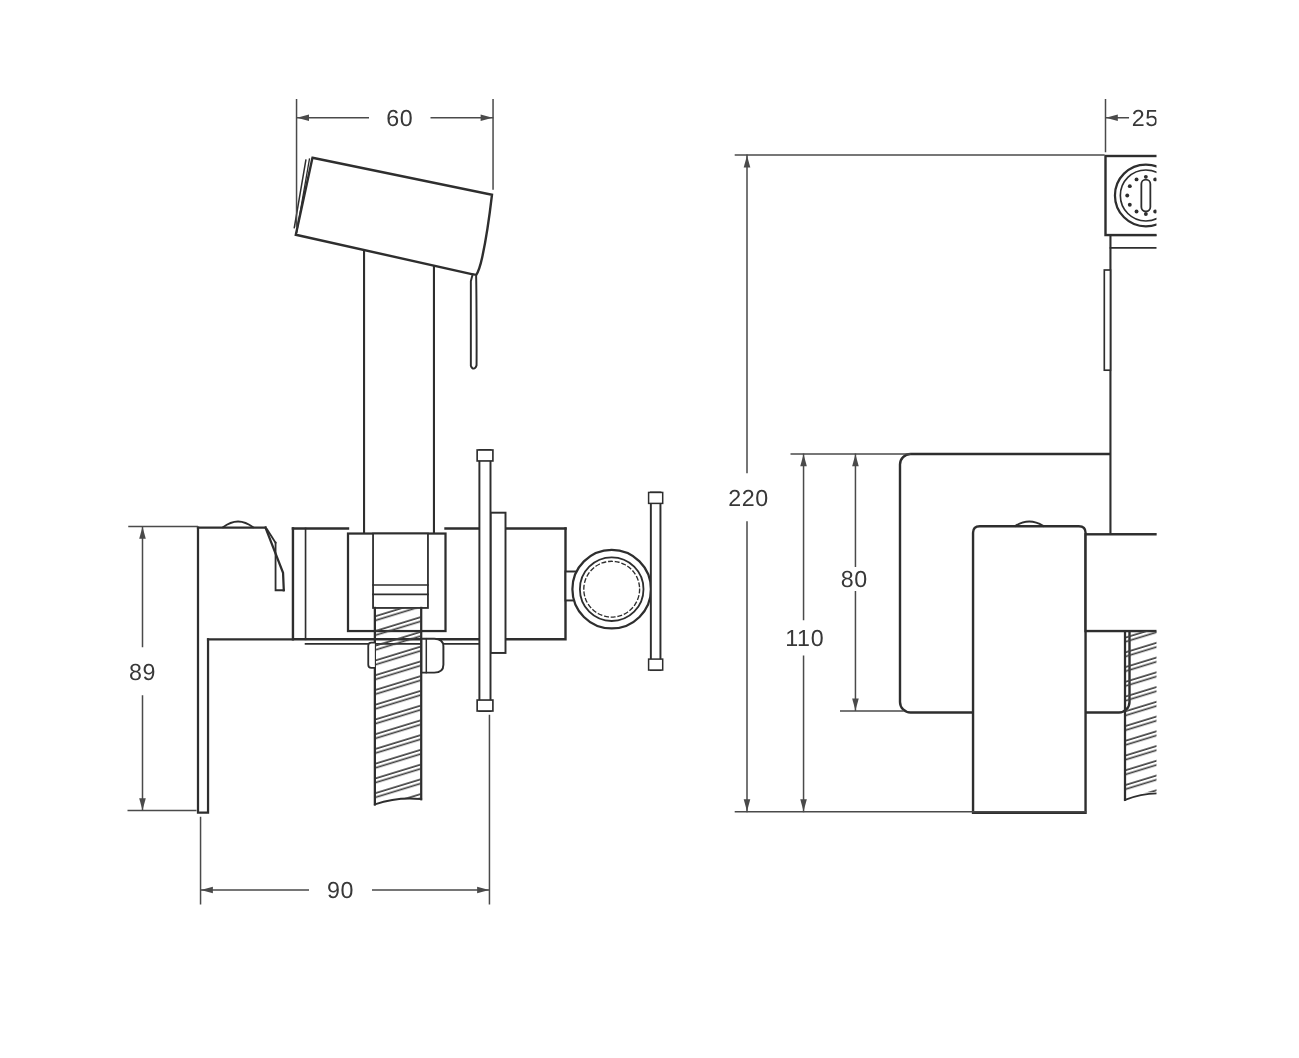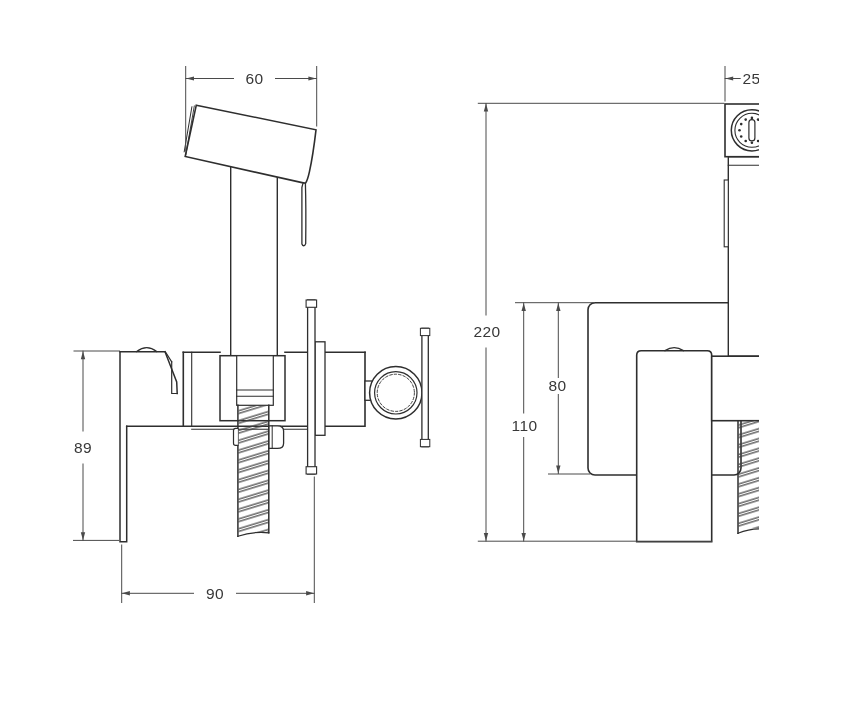--- a/index.html
+++ b/index.html
@@ -1,17 +1,17 @@
 <!DOCTYPE html>
 <html><head>
 <meta charset="utf-8">
 <style>
   html,body{margin:0;padding:0;background:#ffffff;}
   .canvas{position:relative;width:759px;height:705px;background:#ffffff;overflow:hidden;
-          font-family:"Liberation Sans", sans-serif;}
+          font-family:"Liberation Sans", sans-serif;padding-left:12px;}
   svg{display:block}
   .dim-text{font-family:"Liberation Sans", sans-serif;font-size:15.5px;fill:#383838;letter-spacing:.4px;}
 </style>
 </head>
 <body>
 
 <div class="canvas">
 <svg width="866" height="705" viewBox="0 0 866 705">
   <defs>
     <pattern id="thr" width="13" height="9.4" patternUnits="userSpaceOnUse" patternTransform="rotate(-17)">

